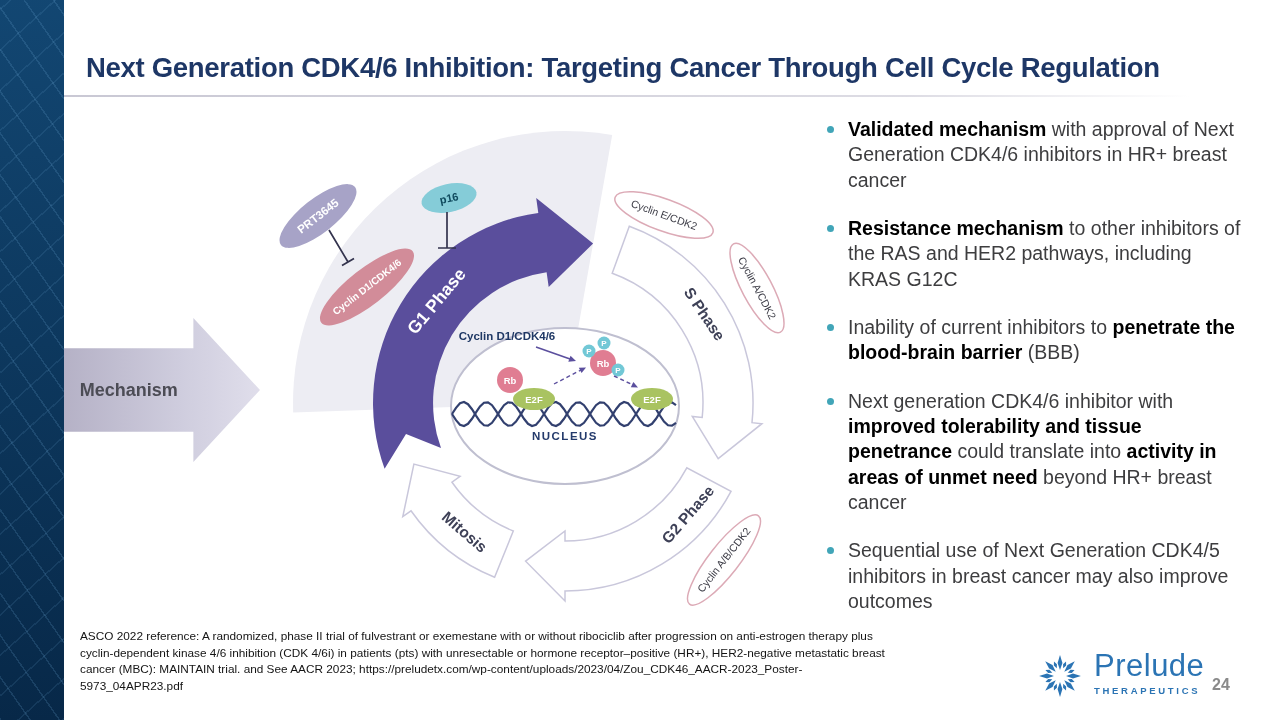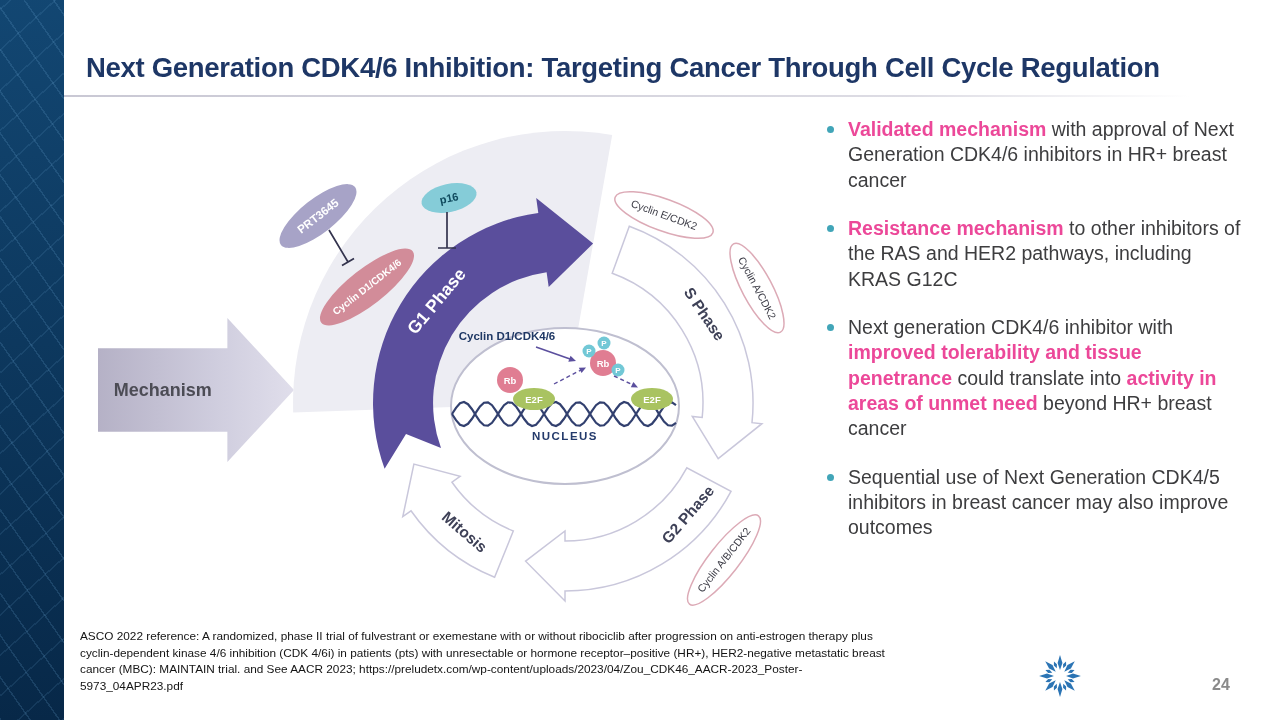--- a/index.html
+++ b/index.html
@@ -14,21 +14,21 @@
       linear-gradient(180deg, rgba(30,90,140,.35), rgba(0,10,30,.4));}
 
   .title{position:absolute;left:86px;top:28px;font-size:27.5px;font-weight:700;color:#1e3766;
     white-space:nowrap;letter-spacing:-0.3px;margin-top:24px;}
   .divider{position:absolute;left:64px;top:95px;width:1126px;height:2px;
     background:linear-gradient(90deg,#c9c8d4,#dddce4 75%,rgba(221,220,228,0));}
 
   .mech{position:absolute;left:64px;top:318px;width:196px;height:144px;
     clip-path:polygon(0 21%,66% 21%,66% 0,100% 50%,66% 100%,66% 79%,0 79%);
     background:linear-gradient(90deg,#b5b1c6,#cfcdde 60%,#e0deeb);
-    display:flex;align-items:center;margin-left:34px;}
+    display:flex;align-items:center;}
   .mech-label{width:66%;text-align:center;font-size:18px;font-weight:700;color:#4c4c55;}
 
   .diagram{position:absolute;left:270px;top:118px;width:540px;height:540px;}
   svg{font-family:"Liberation Sans",sans-serif;}
   .arc-white{fill:#ffffff;stroke:#c9c7db;stroke-width:1.5;}
   .arc-purple{fill:#5a4e9c;}
   .phase-label{font-size:15.5px;font-weight:600;fill:#3e4157;}
   .g1-label{font-size:17.5px;font-weight:700;fill:#ffffff;}
   .oval-outline{fill:#ffffff;stroke:#dcaab6;stroke-width:1.5;}
   .oval-text{font-size:10.5px;fill:#3c3c46;}
@@ -49,21 +49,21 @@
   .pcirc{fill:#72c8d6;}
   .mol-text{fill:#ffffff;font-weight:700;font-size:9.5px;}
   .p-text{fill:#ffffff;font-weight:700;font-size:8px;}
   .complex-label{font-size:11.5px;font-weight:700;fill:#1f3864;}
   .nucleus-label{font-size:11.5px;font-weight:700;fill:#243a6b;letter-spacing:1.5px;}
 
   .bullets{position:absolute;left:827px;top:117px;width:414px;}
   .bullet-item{display:flex;margin-bottom:23px;}
   .bullet-dot{flex:0 0 auto;width:7px;height:7px;border-radius:50%;background:#41a5b8;margin:9px 14px 0 0;}
   .bullet-text{font-size:19.5px;line-height:1.3;color:#3d3d3f;}
-  .b{font-weight:700;color:#ec4899;}
+  .b{font-weight:700;color:#000000;}
 
   .footnote{position:absolute;left:80px;top:628px;width:818px;font-size:11.8px;line-height:1.4;
     color:#141414;overflow-wrap:break-word;}
 
   .logo{position:absolute;left:1034px;top:650px;display:flex;align-items:flex-start;}
   .logo-text{margin-left:8px;}
   .logo-word{font-size:31px;color:#2b74b4;font-weight:500;line-height:1;letter-spacing:0.5px;}
   .logo-sub{font-size:9.5px;color:#2b74b4;font-weight:700;letter-spacing:2.7px;margin-top:4px;}
   .pagenum{position:absolute;left:1212px;top:676px;font-size:16px;font-weight:700;color:#8a8a8a;}
 </style>
@@ -159,20 +159,24 @@
   </svg>
 
   <div class="bullets">
       <div class="bullet-item">
         <span class="bullet-dot"></span>
         <div class="bullet-text"><span class="b">Validated mechanism</span><span> with approval of Next Generation CDK4/6 inhibitors in HR+ breast cancer</span></div>
       </div>
       <div class="bullet-item">
         <span class="bullet-dot"></span>
         <div class="bullet-text"><span class="b">Resistance mechanism</span><span> to other inhibitors of the RAS and HER2 pathways, including KRAS G12C</span></div>
+      </div>
+      <div class="bullet-item">
+        <span class="bullet-dot"></span>
+        <div class="bullet-text"><span>Inability of current inhibitors to </span><span class="b">penetrate the blood-brain barrier</span><span> (BBB)</span></div>
       </div>
       <div class="bullet-item">
         <span class="bullet-dot"></span>
         <div class="bullet-text"><span>Next generation CDK4/6 inhibitor with </span><span class="b">improved tolerability and tissue penetrance</span><span> could translate into </span><span class="b">activity in areas of unmet need</span><span> beyond HR+ breast cancer</span></div>
       </div>
       <div class="bullet-item">
         <span class="bullet-dot"></span>
         <div class="bullet-text"><span>Sequential use of Next Generation CDK4/5 inhibitors in breast cancer may also improve outcomes</span></div>
       </div>
     </div>
@@ -193,16 +197,20 @@
           <path d="M28 21.5 L30.6 14 L28 5.5 L25.4 14 Z" transform="rotate(180 28 28)"></path>
           <path d="M28 19 L29.8 15 L28 11 L26.2 15 Z" transform="rotate(202.5 28 28)"></path>
           <path d="M28 21.5 L30.6 14 L28 5.5 L25.4 14 Z" transform="rotate(225 28 28)"></path>
           <path d="M28 19 L29.8 15 L28 11 L26.2 15 Z" transform="rotate(247.5 28 28)"></path>
           <path d="M28 21.5 L30.6 14 L28 5.5 L25.4 14 Z" transform="rotate(270 28 28)"></path>
           <path d="M28 19 L29.8 15 L28 11 L26.2 15 Z" transform="rotate(292.5 28 28)"></path>
           <path d="M28 21.5 L30.6 14 L28 5.5 L25.4 14 Z" transform="rotate(315 28 28)"></path>
           <path d="M28 19 L29.8 15 L28 11 L26.2 15 Z" transform="rotate(337.5 28 28)"></path>
         </g>
     </svg>
+    <div class="logo-text">
+      <div class="logo-word">Prelude</div>
+      <div class="logo-sub">THERAPEUTICS</div>
+    </div>
   </div>
 
   <div class="pagenum">24</div>
 </div>
 
 </body></html>

